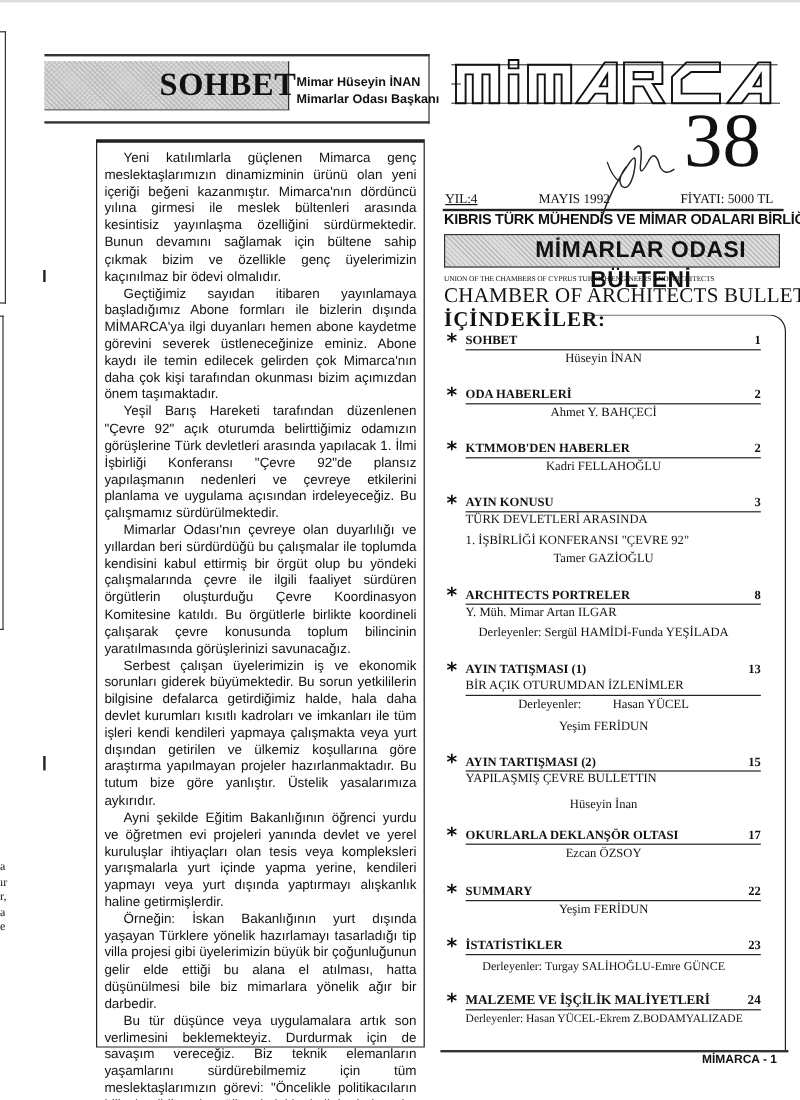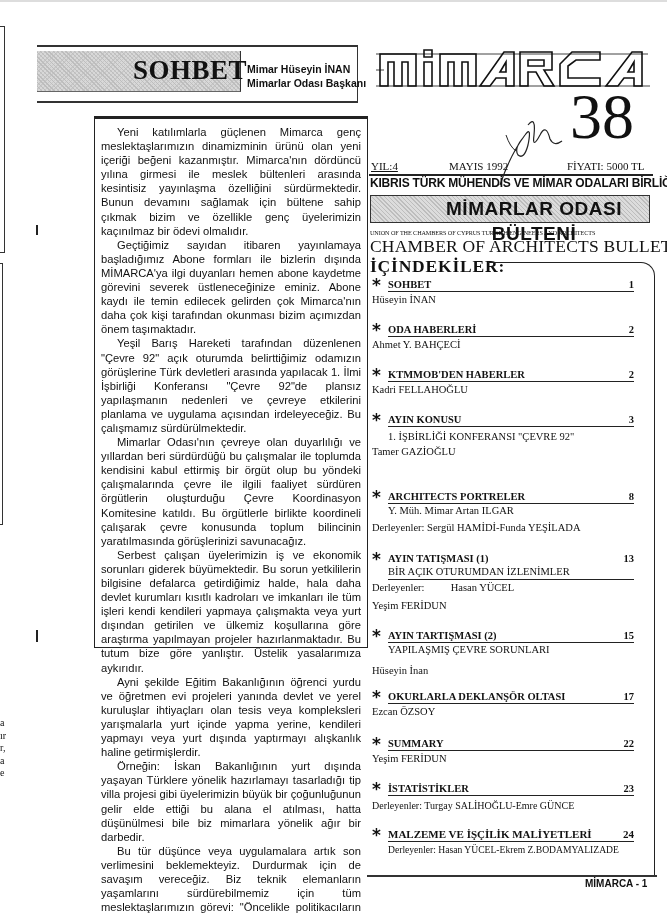--- a/index.html
+++ b/index.html
@@ -13,42 +13,42 @@
   .edge-text{left:0;top:717px;font-size:10px;line-height:12.5px;font-family:"Liberation Serif",serif;}
   
   .sohbet-box{left:37px;top:45px;width:320px;height:54px;border-top:2px solid #333;border-bottom:2px solid #333;border-right:1.5px solid #333;}
   .sohbet-shade{left:37px;top:51px;width:203px;height:40px;
     background-color:#d8d8d8;
     background-image:repeating-linear-gradient(45deg,#bdbdbd 0 1px,transparent 1px 3px),repeating-linear-gradient(-45deg,#c8c8c8 0 1px,transparent 1px 3px);
     border-right:1.5px solid #333;border-bottom:1px solid #666;}
   .sohbet-title{left:133px;top:55px;font-size:27px;font-weight:bold;font-family:"Liberation Serif",serif;letter-spacing:0.5px;}
   .sohbet-author{left:247px;top:62px;font-family:"Liberation Sans",sans-serif;font-size:10.5px;font-weight:bold;line-height:14px;}
   
-  .article{left:80px;top:116px;width:274px;height:532px;border:1.5px solid #222;border-top:3px solid #222;box-sizing:border-box;padding:6px 6px 0 6px;margin-left:14px;}
+  .article{left:80px;top:116px;width:274px;height:757px;border:1.5px solid #222;border-top:3px solid #222;box-sizing:border-box;padding:6px 6px 0 6px;}
   .article p{margin:0;font-family:"Liberation Sans",sans-serif;font-size:11.2px;line-height:14.1px;text-align:justify;text-indent:16px;}
   
   .logo{left:376px;top:42px;width:280px;height:48px;}
   .issue{left:570px;top:85px;font-size:64px;font-family:"Liberation Serif",serif;line-height:64px;}
   .sig{left:470px;top:95px;width:100px;height:110px;}
   .meta{top:160px;font-size:11px;font-family:"Liberation Serif",serif;}
   .rule{background:#222;}
   .union{left:370px;top:176px;width:282px;font-family:"Liberation Sans",sans-serif;font-weight:bold;font-size:12px;letter-spacing:-0.2px;white-space:nowrap;}
   .bulletin{left:370px;top:195px;width:280px;height:28px;box-sizing:border-box;border:1.5px solid #333;
     background-color:#dcdcdc;background-image:repeating-linear-gradient(45deg,#bdbdbd 0 1px,transparent 1px 3px);
     font-family:"Liberation Sans",sans-serif;font-weight:bold;font-size:19px;text-align:center;line-height:25px;letter-spacing:0.5px;padding-left:48px;}
   .union-en{left:370px;top:229px;font-size:6.2px;font-family:"Liberation Serif",serif;white-space:nowrap;letter-spacing:-0.1px;}
   .chamber{left:370px;top:236px;font-size:17.5px;font-family:"Liberation Serif",serif;white-space:nowrap;letter-spacing:0.2px;}
   .contents-title{left:370px;top:256px;font-size:17.5px;font-weight:bold;font-family:"Liberation Serif",serif;letter-spacing:0.8px;}
   .toc-frame{left:488px;top:262px;width:166px;height:612px;border-top:1.5px solid #222;border-right:1.5px solid #222;border-radius:0 14px 0 0;}
   .toc-entry{left:372px;width:262px;font-family:"Liberation Serif",serif;}
   .toc-head{display:flex;justify-content:space-between;align-items:baseline;border-bottom:1.5px solid #222;margin-left:16px;font-weight:bold;font-size:10.5px;line-height:13px;}
   .toc-star{position:absolute;left:0;top:-3px;font-size:17px;font-weight:bold;font-family:"DejaVu Sans",sans-serif;}
   .toc-sub{margin-left:16px;font-size:10.5px;line-height:14px;}
   .toc-sub.ul{border-bottom:1.5px solid #222;}
-  .toc-author{font-size:10.5px;line-height:15px;text-align:left;}
+  .toc-author{font-size:10.5px;line-height:15px;text-align:center;}
   .bottom-rule{left:367px;top:875px;width:290px;height:1.5px;background:#333;}
   .footer{left:585px;top:878px;font-family:"Liberation Sans",sans-serif;font-weight:bold;font-size:10px;}
 </style>
 </head>
 <body>
 
 <div class="abs topline"></div>
 
 <div class="abs edge1"></div>
 <div class="abs edge2"></div>
@@ -150,20 +150,21 @@
     </div>
   <div class="toc-author">Kadri FELLAHOĞLU</div>
 </div>
 
 <div class="abs toc-entry" style="top:413px;">
   <span class="toc-star">*</span>
   <div class="toc-head">
       <span>AYIN KONUSU</span>
       <span>3</span>
     </div>
+  <div class="toc-sub">TÜRK DEVLETLERİ ARASINDA</div>
   <div class="toc-sub" style="margin-top:3px;">1. İŞBİRLİĞİ KONFERANSI "ÇEVRE 92"</div>
   <div class="toc-author">Tamer GAZİOĞLU</div>
 </div>
 
 <div class="abs toc-entry" style="top:490px;">
   <span class="toc-star">*</span>
   <div class="toc-head">
       <span>ARCHITECTS PORTRELER</span>
       <span>8</span>
     </div>
@@ -181,21 +182,21 @@
   <div class="toc-author" style="white-space:pre;">Derleyenler:          Hasan YÜCEL</div>
   <div class="toc-author" style="margin-top:3px;">Yeşim FERİDUN</div>
 </div>
 
 <div class="abs toc-entry" style="top:629px;">
   <span class="toc-star">*</span>
   <div class="toc-head">
       <span>AYIN TARTIŞMASI (2)</span>
       <span>15</span>
     </div>
-  <div class="toc-sub">YAPILAŞMIŞ ÇEVRE SORUNLARI</div>
+  <div class="toc-sub">YAPILAŞMIŞ ÇEVRE BULLETTIN</div>
   <div class="toc-author" style="margin-top:6px;">Hüseyin İnan</div>
 </div>
 
 <div class="abs toc-entry" style="top:690px;">
   <span class="toc-star">*</span>
   <div class="toc-head">
       <span>OKURLARLA DEKLANŞÖR OLTASI</span>
       <span>17</span>
     </div>
   <div class="toc-author">Ezcan ÖZSOY</div>

